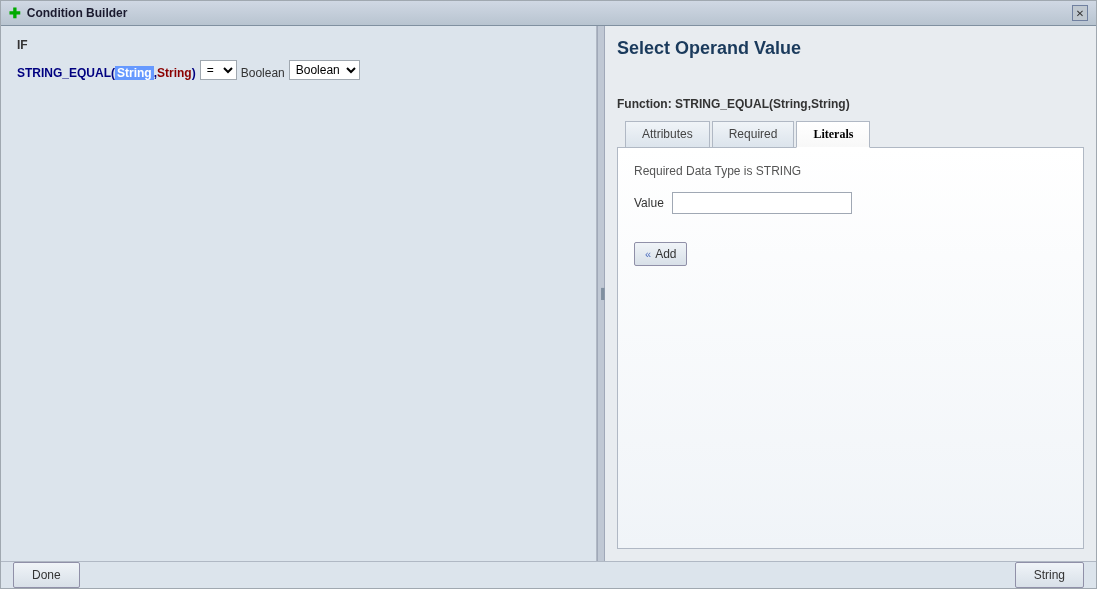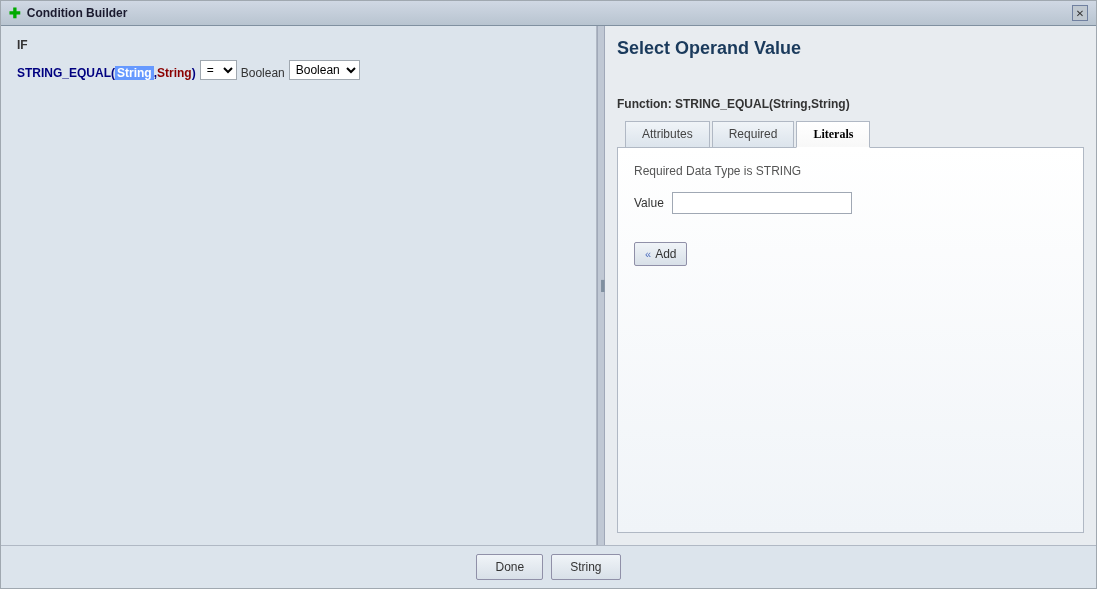--- a/index.html
+++ b/index.html
@@ -241,23 +241,23 @@
     }
 
     .add-btn-icon {
       color: #5070c0;
       font-size: 11px;
     }
 
     
     .bottom-bar {
       border-top: 1px solid #b0b8c4;
-      padding: 8px 12px;
-      display: flex;
-      justify-content: center;
+      padding: 0 12px;
+      display: flex;
+      justify-content: space-between;
       gap: 8px;
       background: #dce4ec;
     }
 
     .bottom-btn {
       padding: 5px 18px;
       font-size: 12px;
       border: 1px solid #9090a8;
       background: linear-gradient(to bottom, #f0f4f8, #d8e0e8);
       cursor: pointer;

